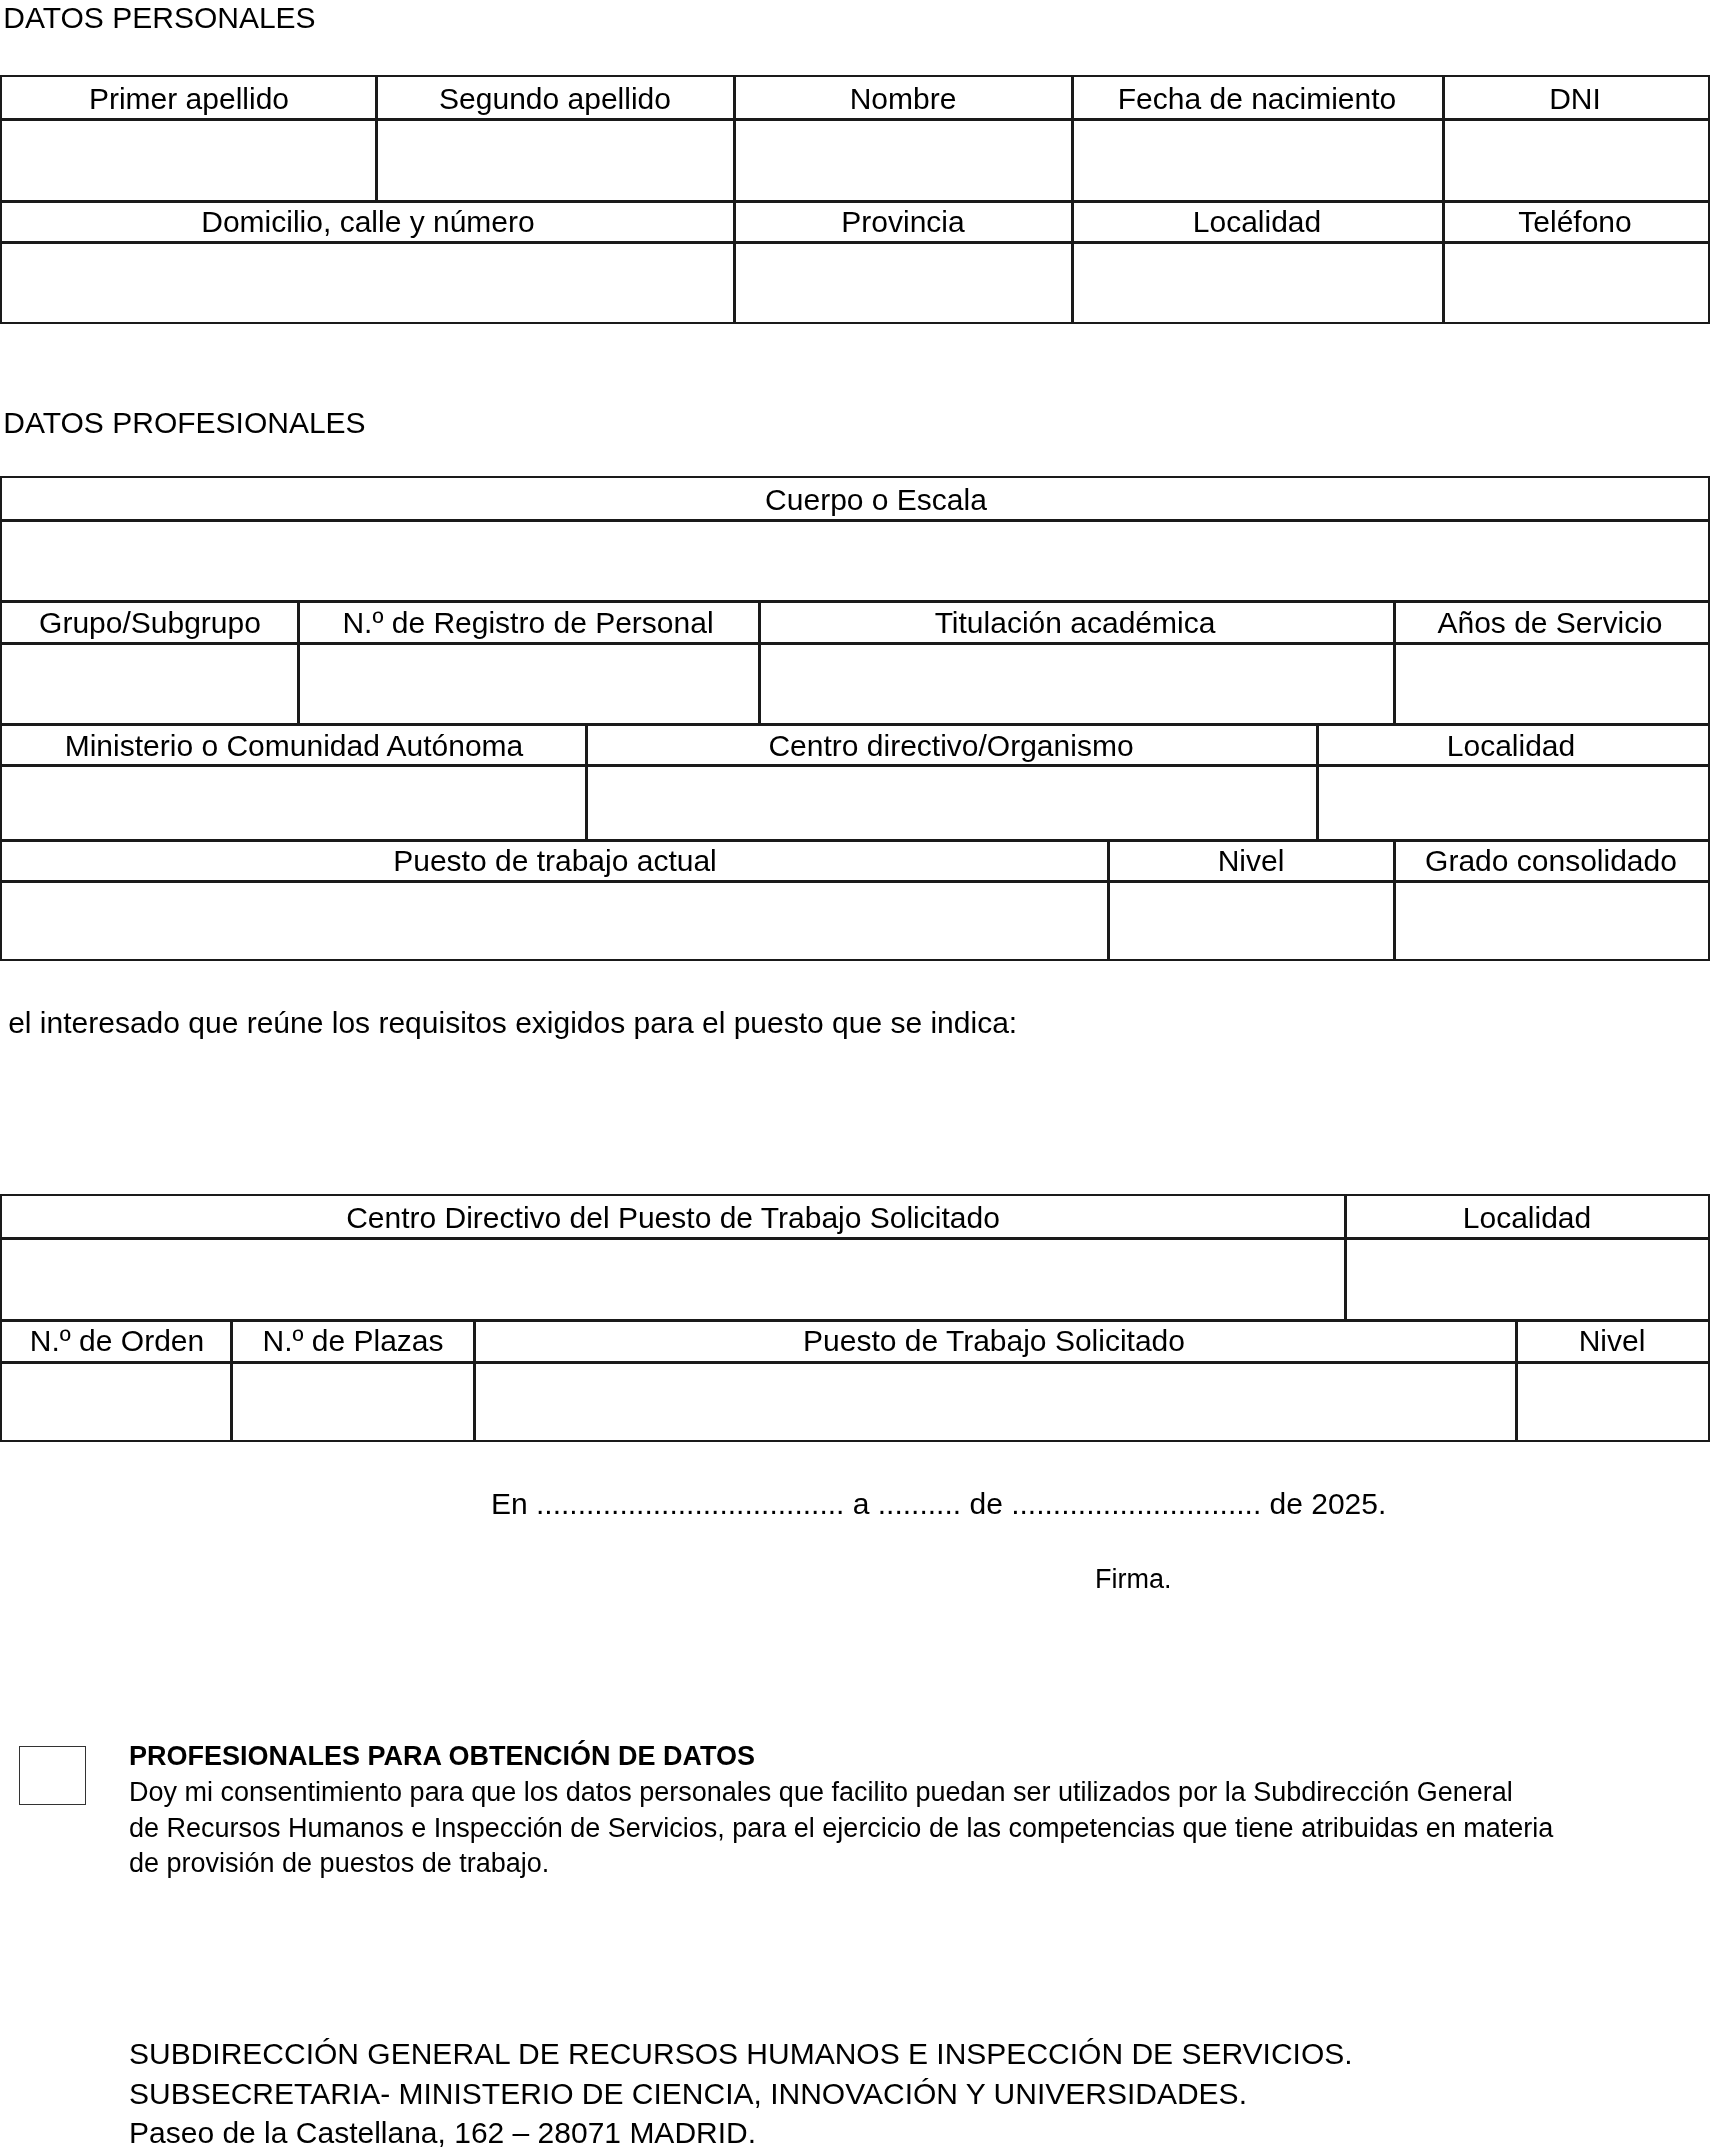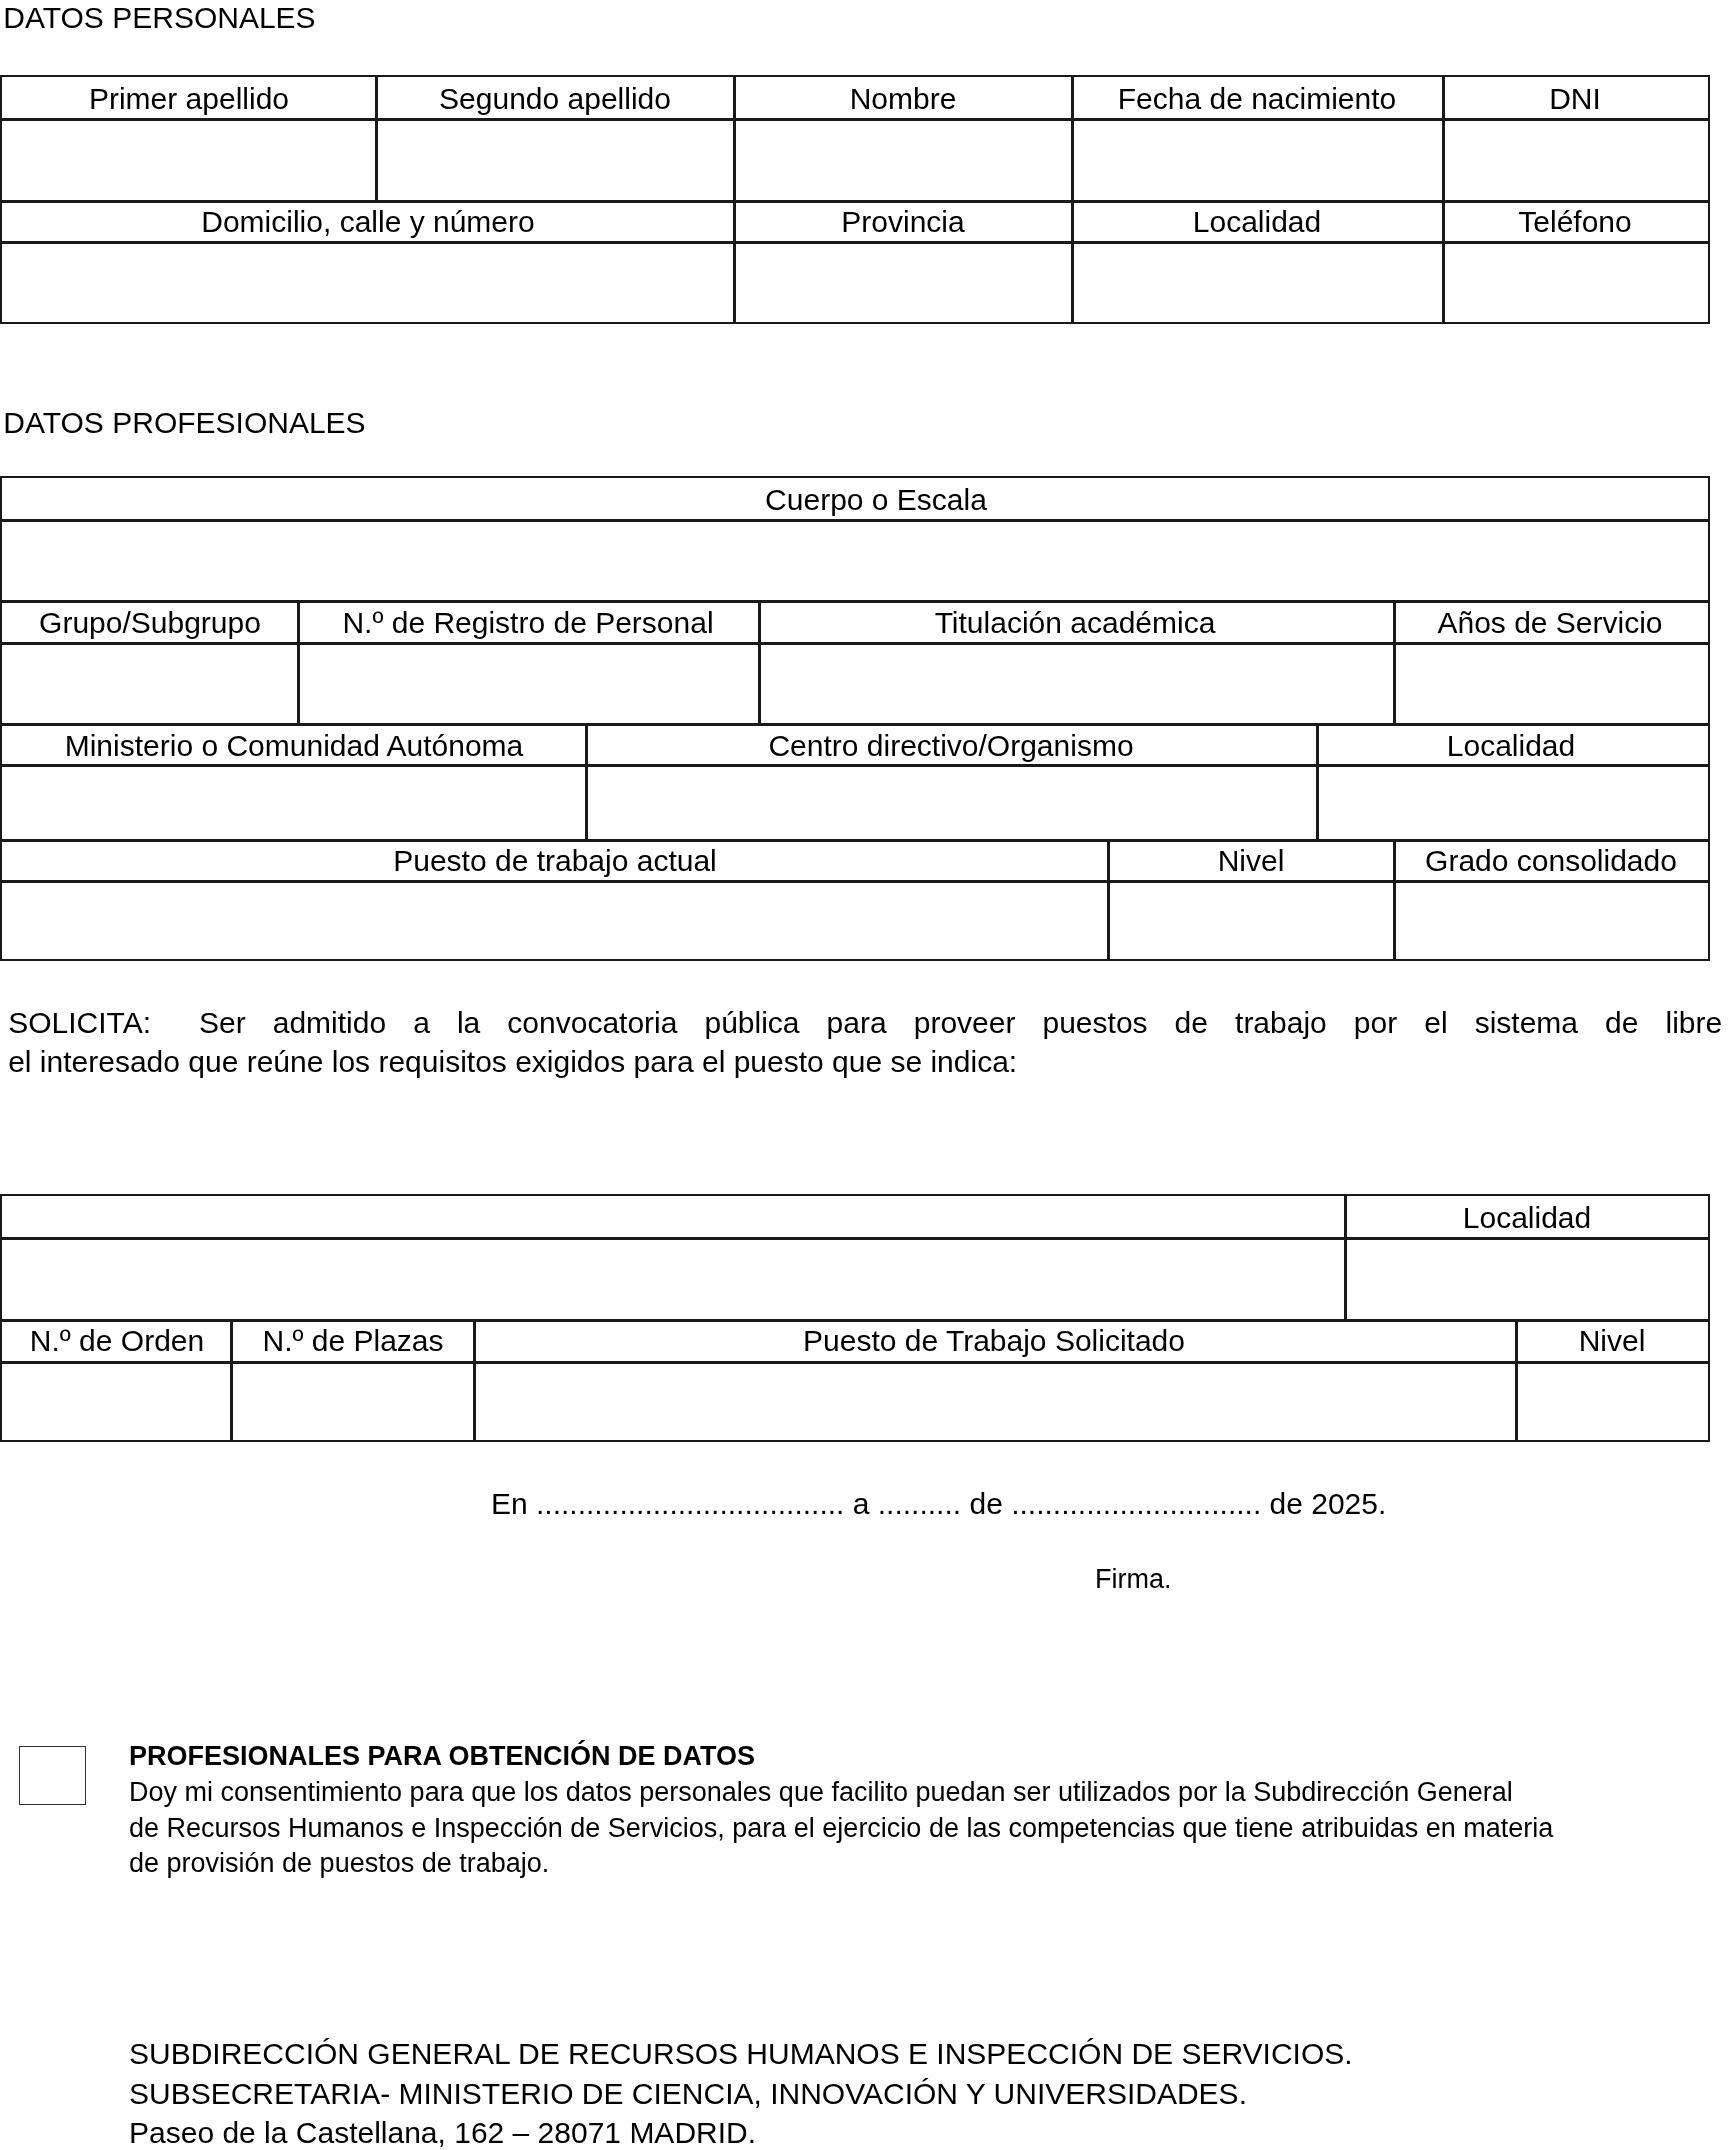--- a/index.html
+++ b/index.html
@@ -98,34 +98,31 @@
   <div class="vline" style="left:1391px; top:361px; height:120px;"></div>
   <div class="lbl" style="left:553px; top:368px;">Puesto de trabajo actual</div>
   <div class="lbl" style="left:1249px; top:368px;">Nivel</div>
   <div class="lbl" style="left:1549px; top:368px;">Grado consolidado</div>
   <div class="input" style="left:0; top:404px; width:1105px; height:76px;"></div>
   <div class="input" style="left:1108px; top:404px; width:284px; height:76px;"></div>
   <div class="input" style="left:1394px; top:404px; width:312px; height:76px;"></div>
 </div>
 
 <div class="abs" style="left:8.2px; top:1003px; width:1714px;">
-  <div class="para" style="text-align-last:justify; white-space:nowrap; display:flex; justify-content:space-between;">
-    <span>SOLICITA:</span>
-    <span style="flex:1; margin-left:48px; text-align:justify; text-align-last:justify;">Ser admitido a la convocatoria pública para proveer puestos de trabajo por el sistema de libre</span>
-  </div>
   <div class="para" style="text-align:left;">el interesado que reúne los requisitos exigidos para el puesto que se indica:</div>
 </div>
 
 <div class="tbl" style="left:0; top:1194px; width:1710px; height:248px;">
 
   <div class="hline" style="top:41px;"></div>
   <div class="hline" style="top:123px;"></div>
   <div class="hline" style="top:165px;"></div>
 
   <div class="vline" style="left:1342px; top:0; height:125px;"></div>
+  <div class="lbl" style="left:671px; top:6.6px;">Centro  Directivo del Puesto de Trabajo Solicitado</div>
   <div class="lbl" style="left:1525px; top:6.6px;">Localidad</div>
   <div class="input" style="left:0; top:43px; width:1342px; height:80px;"></div>
   <div class="input" style="left:1345px; top:43px; width:361px; height:80px;"></div>
 
   <div class="vline" style="left:228px; top:123px; height:121px;"></div>
   <div class="vline" style="left:471px; top:123px; height:121px;"></div>
   <div class="vline" style="left:1513px; top:123px; height:121px;"></div>
   <div class="lbl" style="left:115px; top:130px;">N.º de Orden</div>
   <div class="lbl" style="left:351px; top:130px;">N.º de Plazas</div>
   <div class="lbl" style="left:992px; top:130px;">Puesto de Trabajo Solicitado</div>

